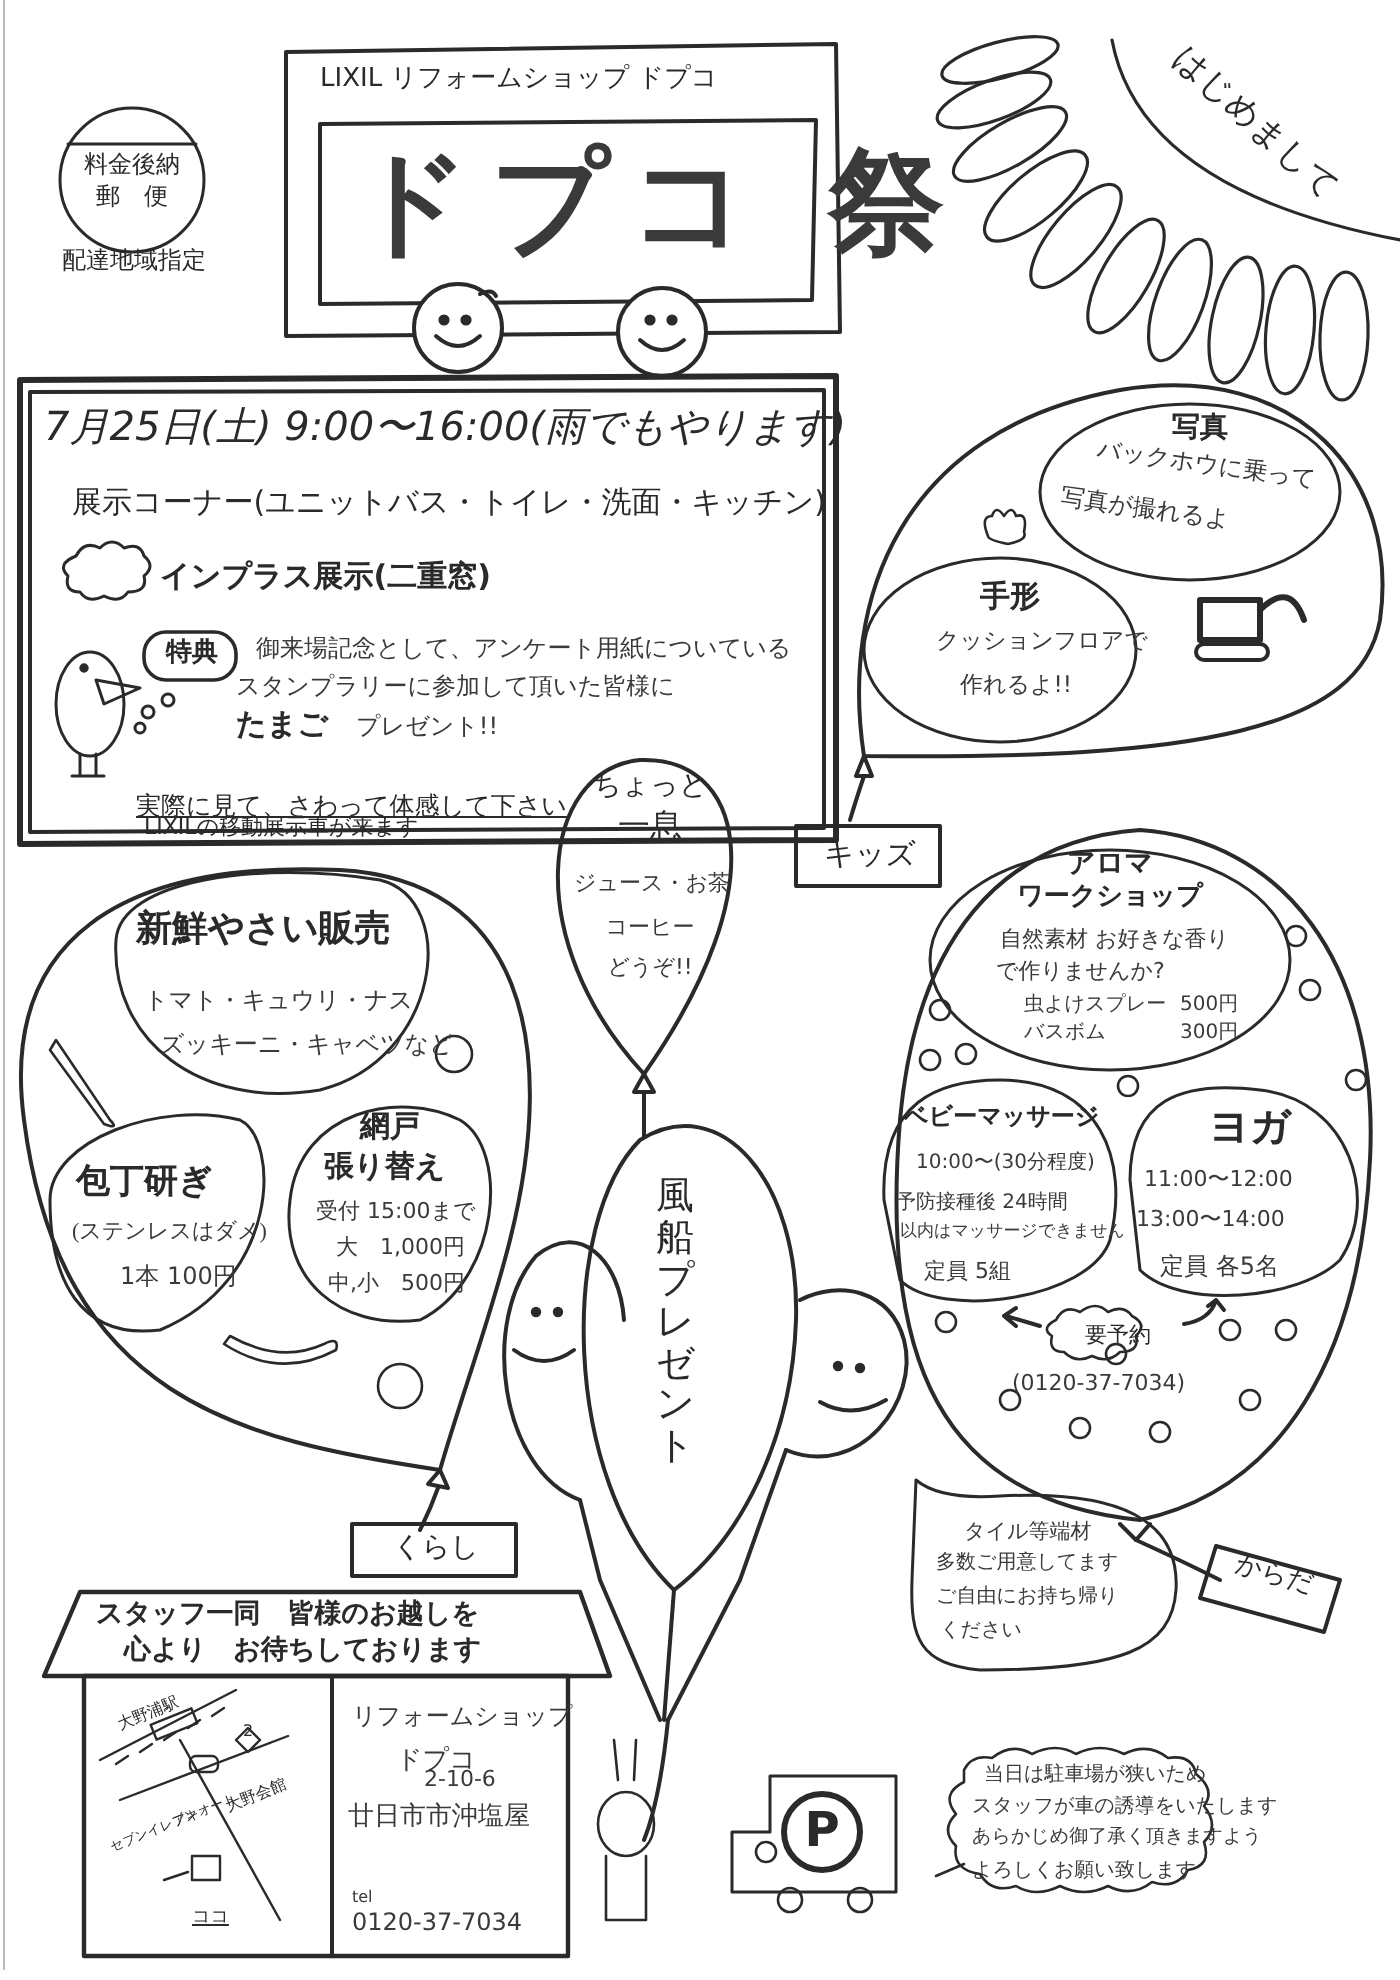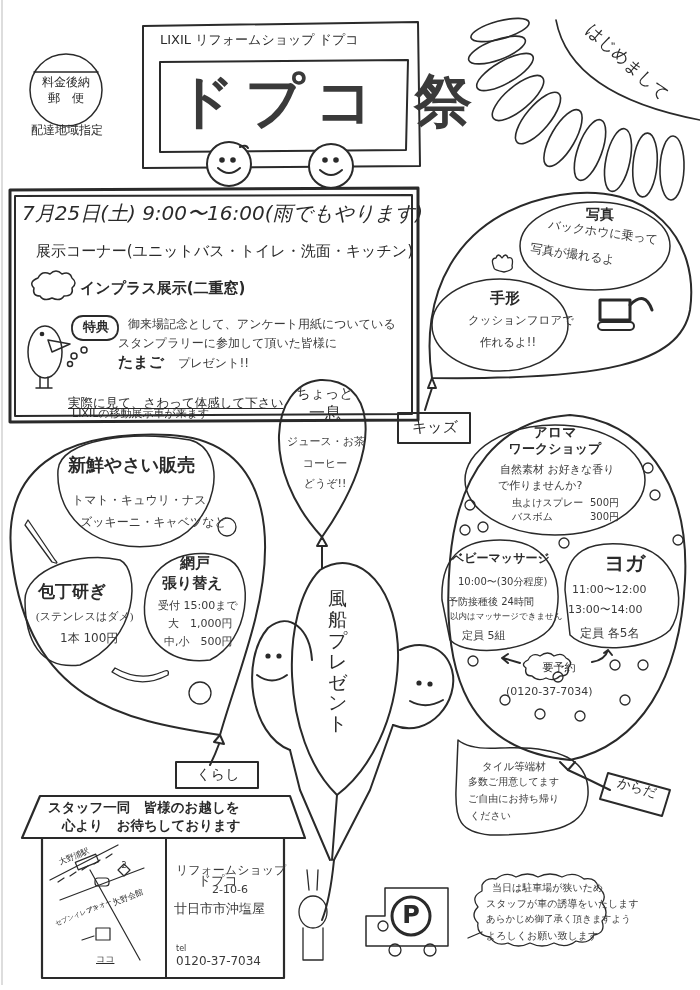--- a/index.html
+++ b/index.html
@@ -273,21 +273,21 @@
 <div class="abs t lite" style="left:470px;top:810px;font-size:10px;">ください</div>
 
 <div class="abs t bold" style="left:48px;top:800px;font-size:13.5px;">スタッフ一同　皆様のお越しを</div>
 <div class="abs t bold" style="left:62px;top:818px;font-size:13.5px;">心より　お待ちしております</div>
 <div class="abs t" style="left:58px;top:852px;font-size:8px;transform:rotate(-22deg);">大野浦駅</div>
 <div class="abs t c" style="left:118px;top:861px;width:12px;font-size:8px;">2</div>
 <div class="abs t" style="left:112px;top:893px;font-size:8px;transform:rotate(-22deg);">大野会館</div>
 <div class="abs t" style="left:54px;top:912px;font-size:6.5px;transform:rotate(-22deg);">セブンイレブン</div>
 <div class="abs t" style="left:86px;top:902px;font-size:6.5px;transform:rotate(-22deg);">アキオート</div>
 <div class="abs t" style="left:60px;top:954px;font-size:9px;text-decoration:underline;margin-left:36px;">ココ</div>
-<div class="abs t lite" style="left:176px;top:852px;font-size:12px;margin-top:12px;">リフォームショップ</div>
+<div class="abs t lite" style="left:176px;top:852px;font-size:12px;">リフォームショップ</div>
 <div class="abs t lite" style="left:198px;top:874px;font-size:13px;">ドプコ</div>
 <div class="abs t lite" style="left:174px;top:902px;font-size:13px;">廿日市市沖塩屋</div>
 <div class="abs t lite" style="left:212px;top:884px;font-size:11px;">2-10-6</div>
 <div class="abs t lite" style="left:176px;top:944px;font-size:8px;">tel</div>
 <div class="abs t lite" style="left:176px;top:955px;font-size:12px;">0120-37-7034</div>
 
 <div class="abs t c bold" style="left:396px;top:902px;width:30px;font-size:24px;">P</div>
 <div class="abs t lite" style="left:492px;top:882px;font-size:10px;">当日は駐車場が狭いため</div>
 <div class="abs t lite" style="left:486px;top:898px;font-size:10px;">スタッフが車の誘導をいたします</div>
 <div class="abs t lite" style="left:486px;top:914px;font-size:9.5px;">あらかじめ御了承く頂きますよう</div>

